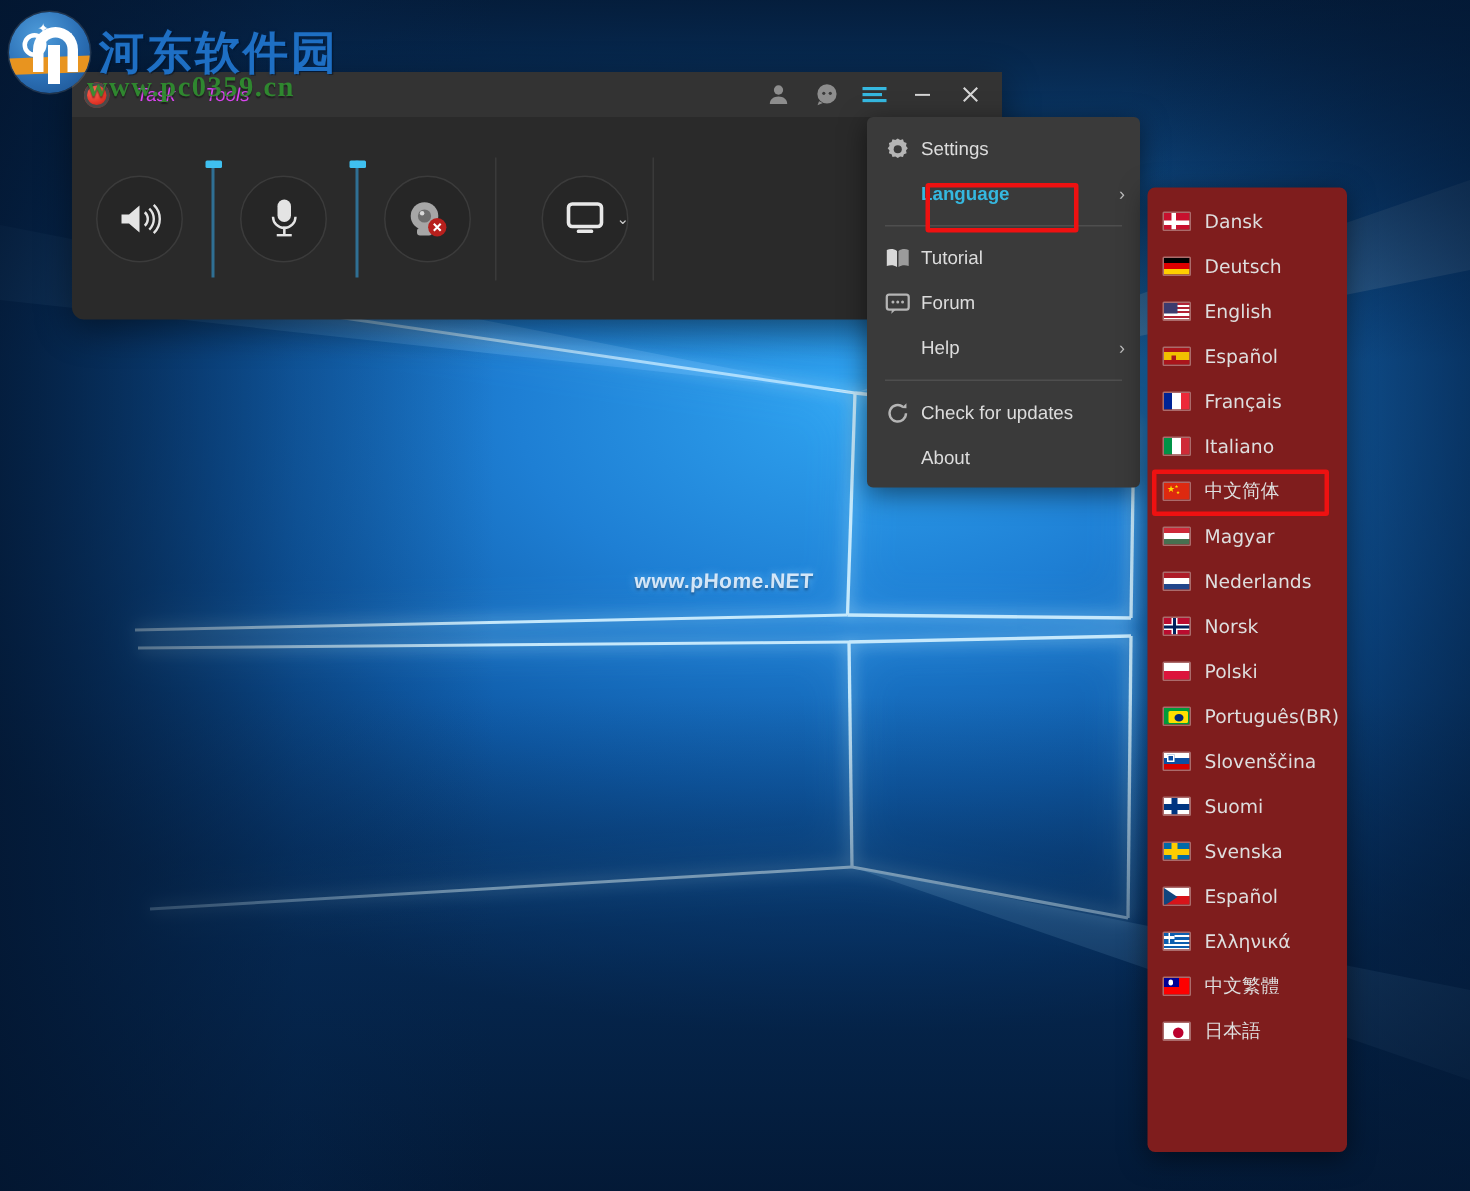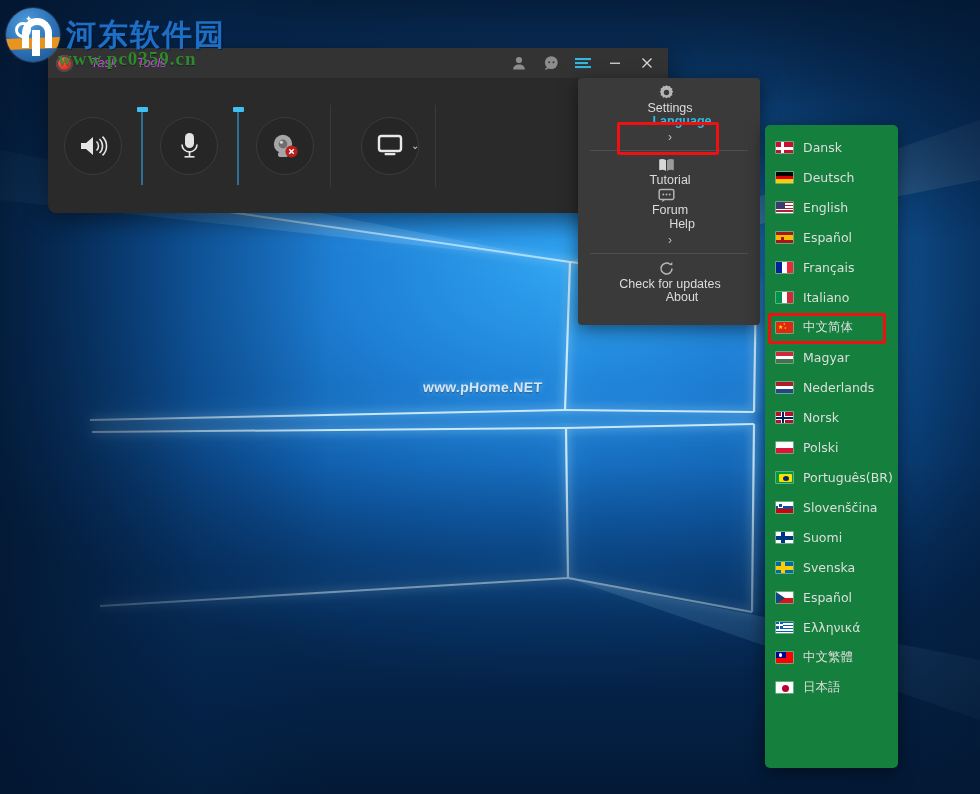--- a/index.html
+++ b/index.html
@@ -185,39 +185,39 @@
     position: absolute; left: 578px; top: 78px;
     width: 182px; height: 247px;
     background: #3a3a3a;
     border-radius: 4px;
     z-index: 50;
     box-shadow: 0 4px 18px rgba(0,0,0,.5);
     padding: 6px 0;
   }
   .mi {
     height: 30px; display:flex; align-items:center;
-    padding: 0 10px 0 12px; position: relative; cursor: default; flex-direction: column;
+    padding: 0 10px 0 12px; position: relative; cursor: default;
   }
   .mi .ico { width: 24px; flex:0 0 auto; display:flex; align-items:center; }
   .mi .lbl { color:#dcdcdc; font-size: 12.5px; flex: 1; }
   .mi .arr { color:#bdbdbd; font-size: 12px; }
   .mi.active .lbl { color:#35b8e0;font-weight:bold; }
   .mi.noicon .lbl { margin-left: 24px; }
   .msep { height:1px; background:#4e4e4e; margin: 6px 12px; }
 
   .redbox {
     position: absolute; border: 3px solid #ee1111; border-radius: 2px;
     pointer-events: none; z-index: 70;
   }
 
   
   .langs {
     position: absolute; left: 765px; top: 125px;
     width: 133px; height: 643px;
-    background: #15803d;
+    background: #7f1d1d;
     border-radius: 5px;
     z-index: 55;
     box-shadow: 0 4px 18px rgba(0,0,0,.5);
     padding: 7px 0;
   }
   .li {
     height: 30px; display:flex; align-items:center; gap: 9px;
     padding: 0 8px 0 10px; cursor: default;
   }
   .flag {

